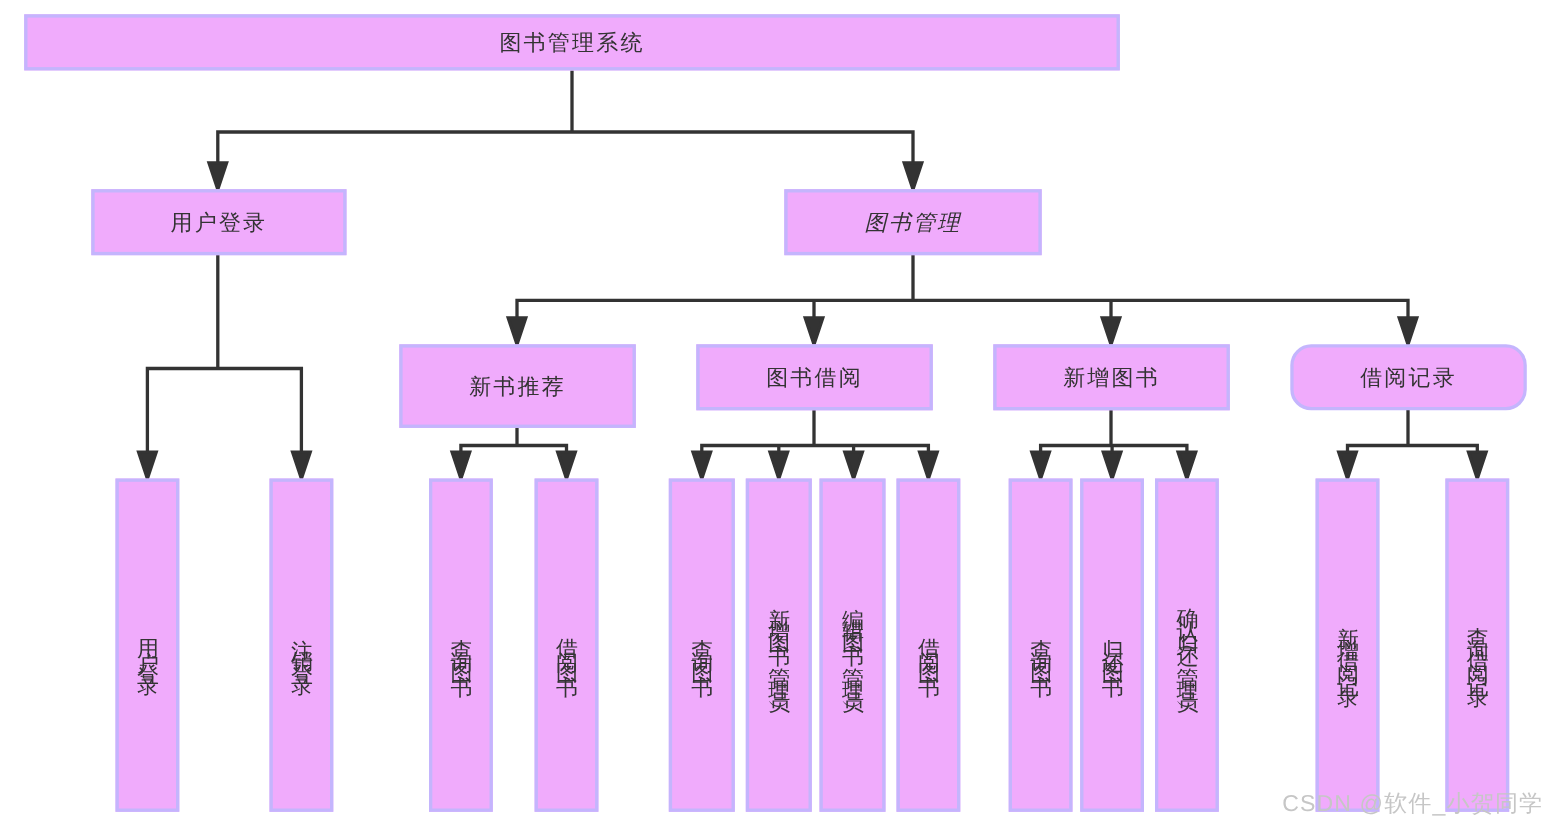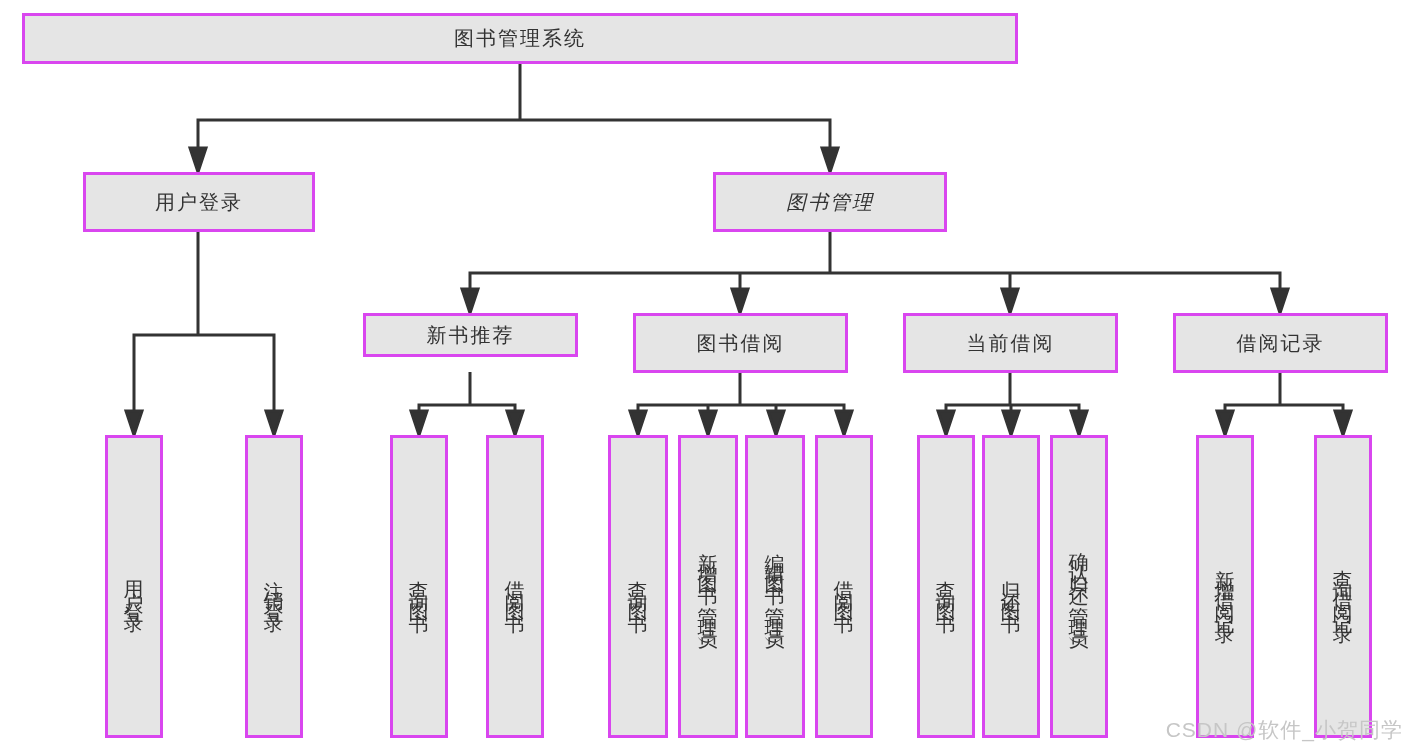--- a/index.html
+++ b/index.html
@@ -1,21 +1,21 @@
 <!DOCTYPE html>
 <html><head>
 <meta charset="utf-8">
 <style>
   html,body{margin:0;padding:0;background:#ffffff;}
   #stage{
     position:relative;width:1405px;height:747px;background:#ffffff;overflow:hidden;
     font-family:"Liberation Sans","DejaVu Sans",sans-serif;
   }
   .node{
-    position:absolute;box-sizing:border-box;border:3px solid #d946ef;background:#e5e5e5;
+    position:absolute;box-sizing:border-box;border:3px solid #c4b5fd;background:#f0abfc;
     display:flex;align-items:center;justify-content:center;
     color:#333333;font-size:20px;letter-spacing:2px;z-index:2;
   }
   .leaf{
     writing-mode:vertical-rl;text-orientation:mixed;
     letter-spacing:11px;font-size:20px;line-height:1;
     top:435px;height:303px;width:58px;
   }
   #edges{position:absolute;left:0;top:0;z-index:1;}
   #watermark{
@@ -64,24 +64,24 @@
       <polygon points="1217,411 1233,411 1225,435"></polygon>
       <polygon points="1335,411 1351,411 1343,435"></polygon>
     </g>
   </svg>
 
   <div class="node" style="left:22px;top:13px;width:996px;height:51px;">图书管理系统</div>
 
   <div class="node" style="left:83px;top:172px;width:232px;height:60px;">用户登录</div>
   <div class="node" style="left:713px;top:172px;width:234px;height:60px;font-style:italic;">图书管理</div>
 
-  <div class="node" style="left:363px;top:313px;width:215px;height:44px;text-align:right;">新书推荐</div>
+  <div class="node" style="left:363px;top:313px;width:215px;height:76px;text-align:right;">新书推荐</div>
   <div class="node" style="left:633px;top:313px;width:215px;height:60px;">图书借阅</div>
-  <div class="node" style="left:903px;top:313px;width:215px;height:60px;">当前借阅</div>
-  <div class="node" style="left:1173px;top:313px;width:215px;height:60px;">借阅记录</div>
+  <div class="node" style="left:903px;top:313px;width:215px;height:60px;">新增图书</div>
+  <div class="node" style="left:1173px;top:313px;width:215px;height:60px;border-radius:19px;">借阅记录</div>
 
   <div class="node leaf" style="left:105px;">用户登录</div>
   <div class="node leaf" style="left:245px;">注销登录</div>
 
   <div class="node leaf" style="left:390px;">查询图书</div>
   <div class="node leaf" style="left:486px;">借阅图书</div>
 
   <div class="node leaf" style="left:608px;width:60px;">查询图书</div>
   <div class="node leaf" style="left:678px;width:60px;">新增图书（管理员）</div>
   <div class="node leaf" style="left:745px;width:60px;">编辑图书（管理员）</div>

